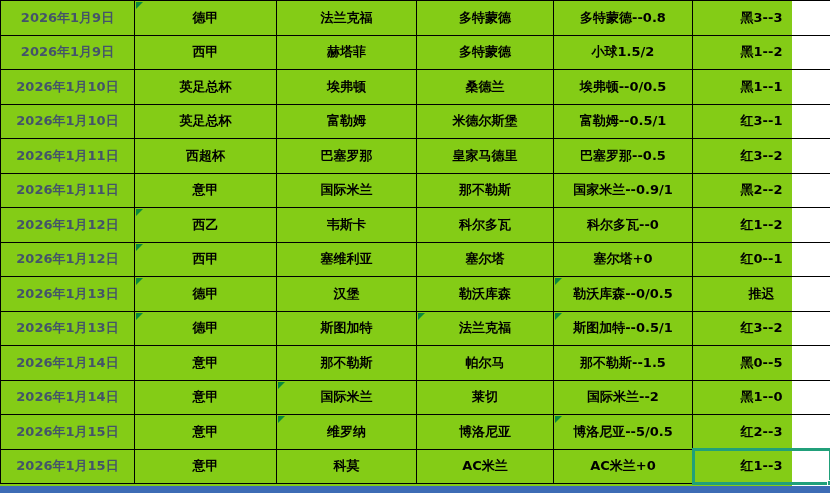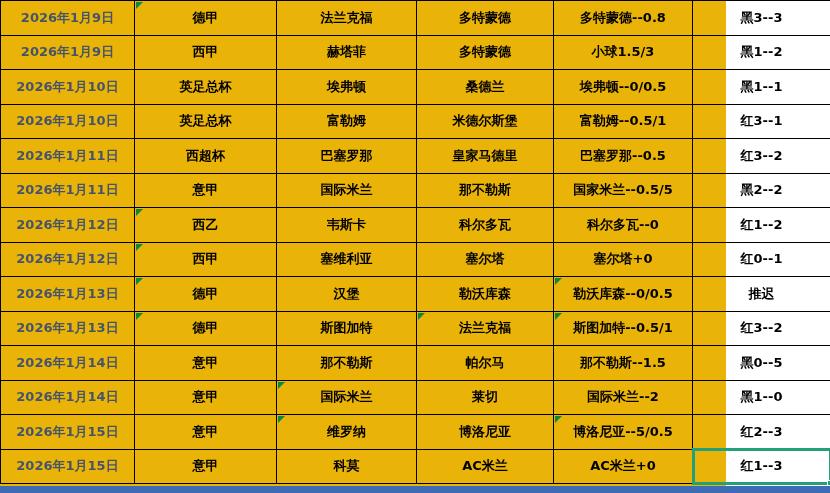--- a/index.html
+++ b/index.html
@@ -1,19 +1,19 @@
 <!DOCTYPE html>
 <html><head>
 <meta charset="utf-8">
 <style>
   * { margin: 0; padding: 0; box-sizing: border-box; }
   html, body { width: 830px; height: 493px; background: #ffffff; overflow: hidden; }
   body { font-family: "DejaVu Sans", "Liberation Sans", sans-serif; }
 
-  .sheet { position: relative; width: 726px; height: 493px; background: #eab308; }
+  .sheet { position: relative; width: 792px; height: 493px; background: #84cc16; }
 
   table.grid {
     border-collapse: collapse;
     table-layout: fixed;
     width: 830px;
     height: 484px;
   }
   table.grid td {
     border: 1.5px solid #000000;
     text-align: center;
@@ -86,21 +86,21 @@
           <td><span>法兰克福</span></td>
           <td><span>多特蒙德</span></td>
           <td><span>多特蒙德--0.8</span></td>
           <td><span>黑3--3</span></td>
         </tr>
         <tr>
           <td class="date-cell" style="color: rgb(68, 84, 106);"><span>2026年1月9日</span></td>
           <td><span>西甲</span></td>
           <td><span>赫塔菲</span></td>
           <td><span>多特蒙德</span></td>
-          <td><span>小球1.5/3</span></td>
+          <td><span>小球1.5/2</span></td>
           <td><span>黑1--2</span></td>
         </tr>
         <tr>
           <td class="date-cell" style="color: rgb(68, 84, 106);"><span>2026年1月10日</span></td>
           <td><span>英足总杯</span></td>
           <td><span>埃弗顿</span></td>
           <td><span>桑德兰</span></td>
           <td><span>埃弗顿--0/0.5</span></td>
           <td><span>黑1--1</span></td>
         </tr>
@@ -118,21 +118,21 @@
           <td><span>巴塞罗那</span></td>
           <td><span>皇家马德里</span></td>
           <td><span>巴塞罗那--0.5</span></td>
           <td><span>红3--2</span></td>
         </tr>
         <tr>
           <td class="date-cell" style="color: rgb(68, 84, 106);"><span>2026年1月11日</span></td>
           <td><span>意甲</span></td>
           <td><span>国际米兰</span></td>
           <td><span>那不勒斯</span></td>
-          <td><span>国家米兰--0.5/5</span></td>
+          <td><span>国家米兰--0.9/1</span></td>
           <td><span>黑2--2</span></td>
         </tr>
         <tr>
           <td class="date-cell" style="color: rgb(68, 84, 106);"><span>2026年1月12日</span></td>
           <td><span>西乙</span><i class="triangle"></i></td>
           <td><span>韦斯卡</span></td>
           <td><span>科尔多瓦</span></td>
           <td><span>科尔多瓦--0</span></td>
           <td><span>红1--2</span></td>
         </tr>

